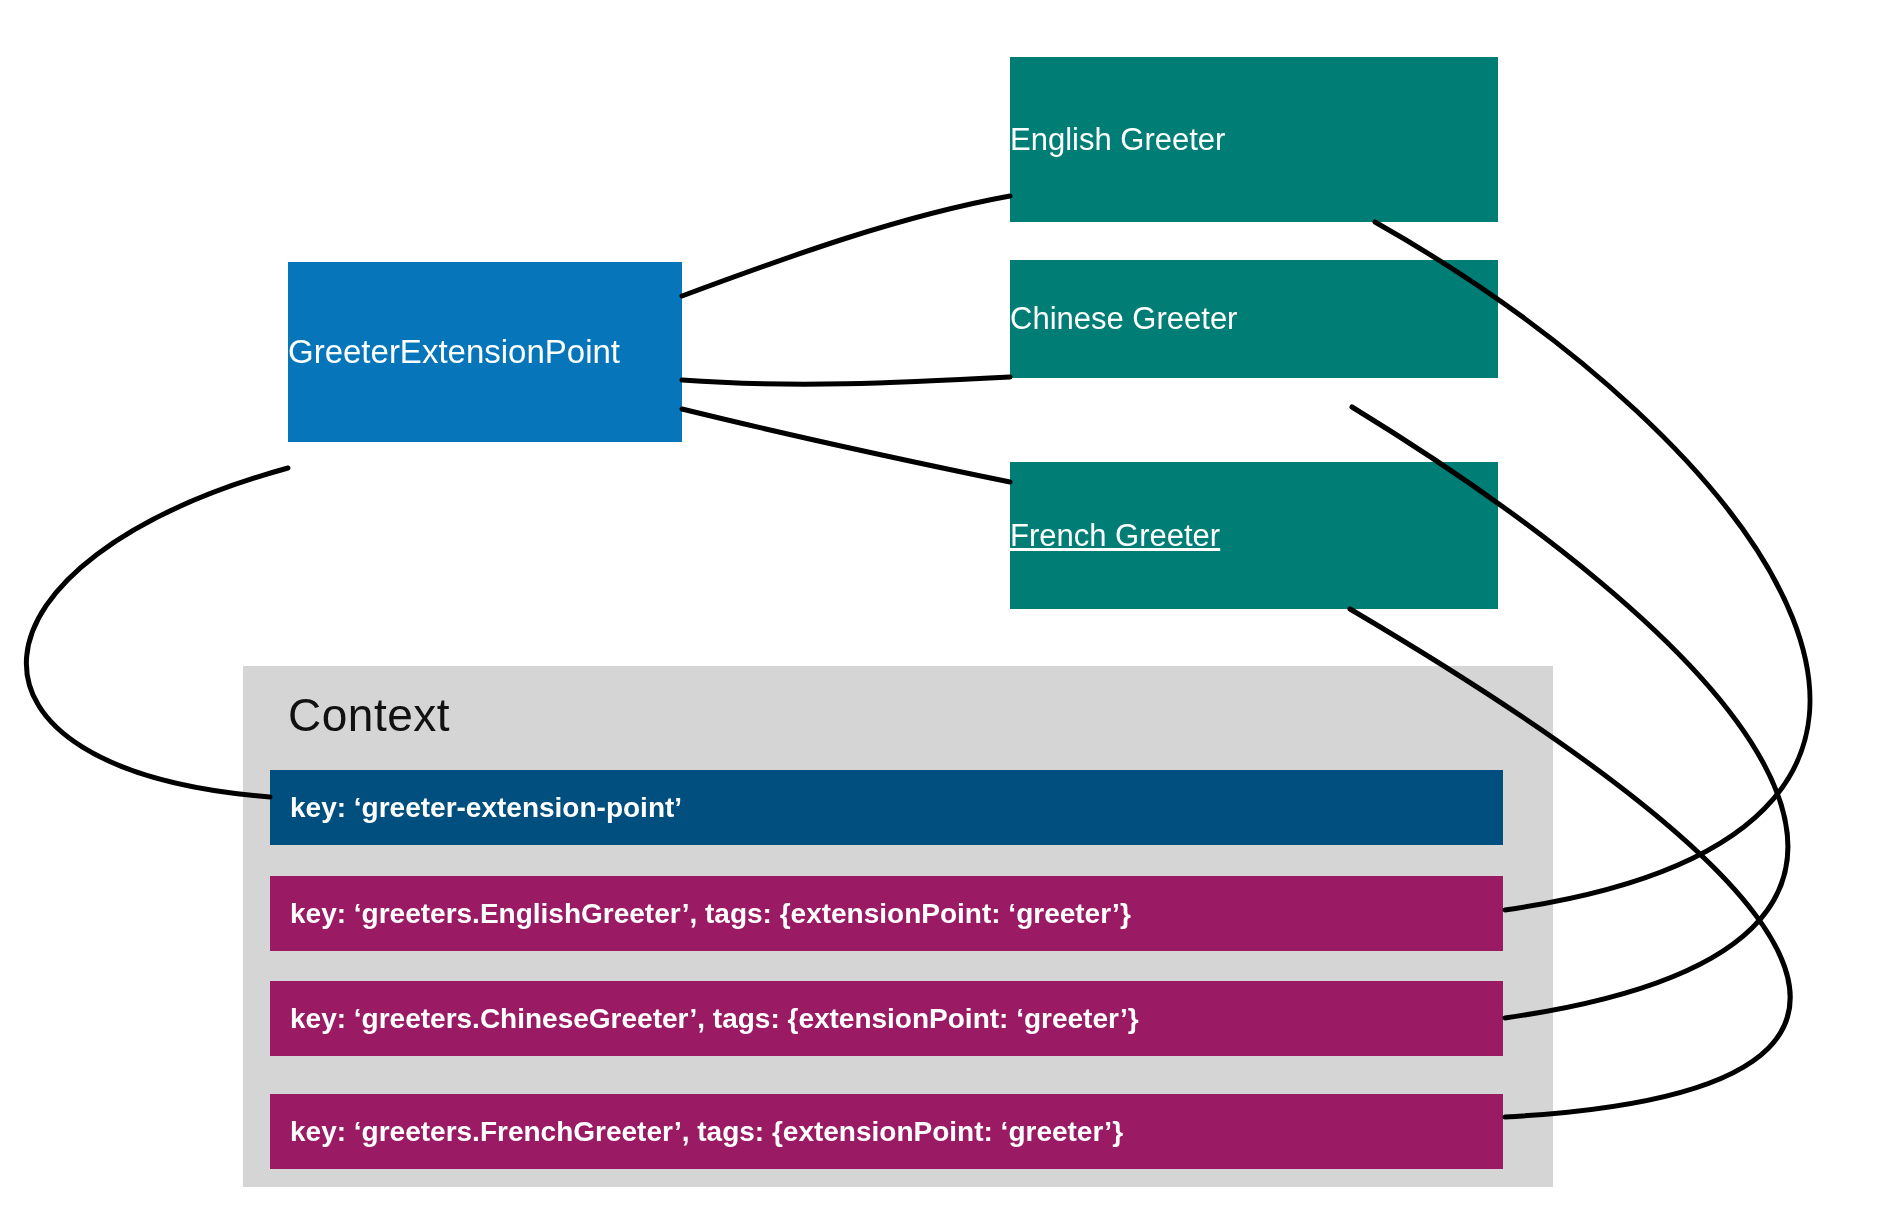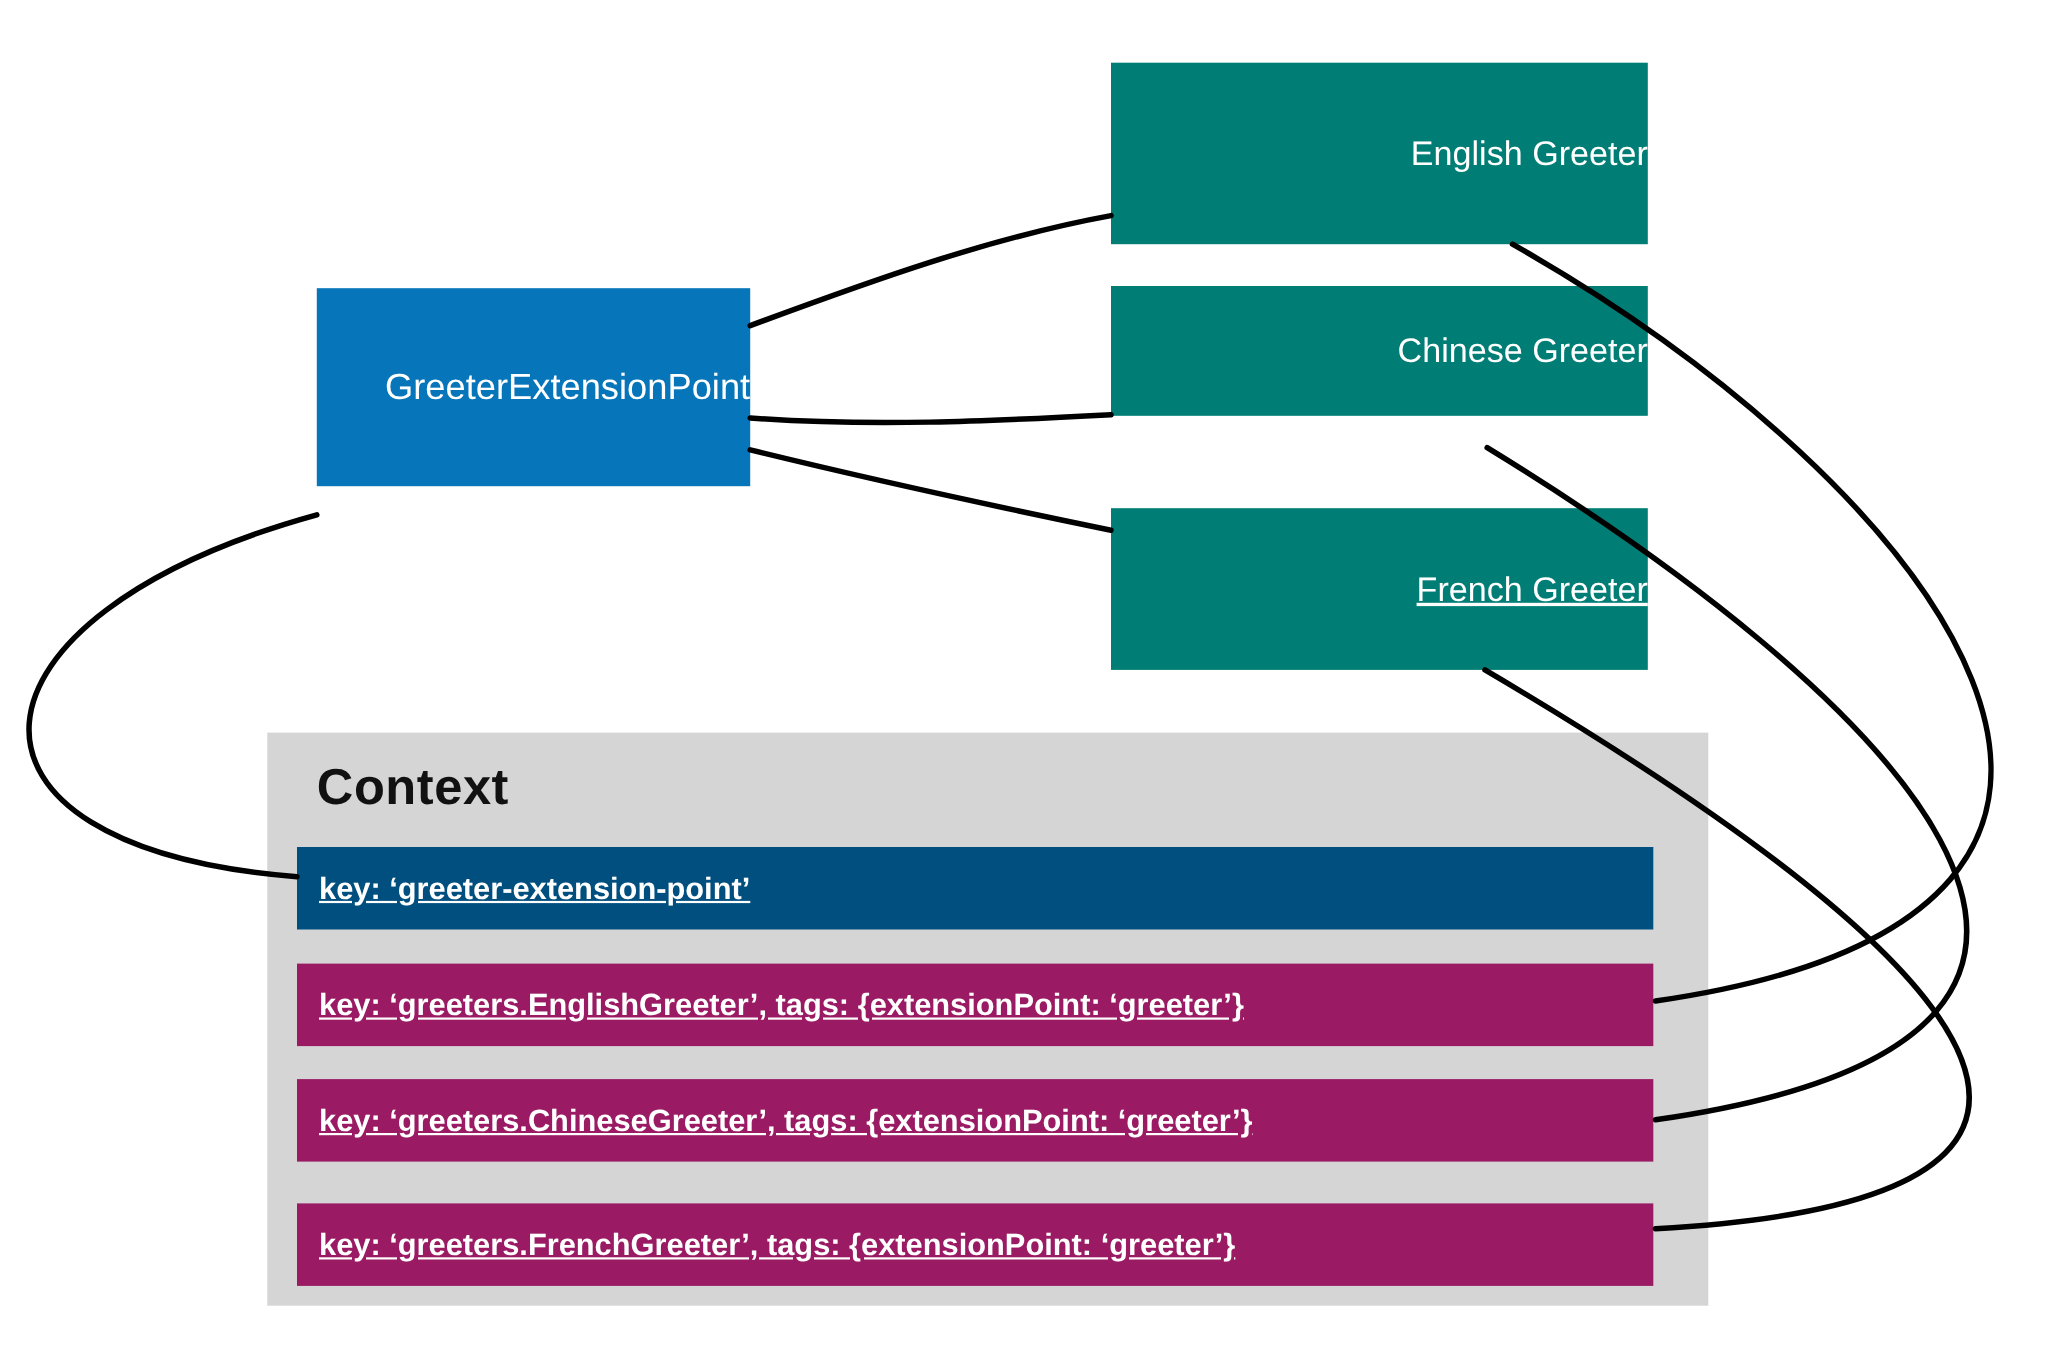--- a/index.html
+++ b/index.html
@@ -21,21 +21,21 @@
     width: 1878px;
     height: 1230px;
     background: #ffffff;
     overflow: hidden;
   }
 
   .node {
     position: absolute;
     display: flex;
     align-items: center;
-    justify-content: flex-end;
+    justify-content: flex-start;
     color: var(--text-white);
     text-align: center;
   }
 
   .node-extension-point {
     left: 288px; top: 262px; width: 394px; height: 180px;
     background: var(--extension-point-blue);
     font-size: 33px;
   }
 
@@ -51,36 +51,35 @@
   .context-panel {
     position: absolute;
     left: 243px; top: 666px; width: 1310px; height: 521px;
     background: var(--context-gray);
   }
 
   .context-title {
     position: absolute;
     left: 45px; top: 22px;
     font-size: 46px;
-    font-weight: bold;
+    font-weight: normal;
     color: var(--title-black);
     letter-spacing: 0.5px;
   }
 
   .context-bar {
     position: absolute;
     left: 27px; width: 1233px; height: 75px;
     display: flex;
     align-items: center;
     padding-left: 20px;
     color: var(--text-white);
     font-size: 28px;
     font-weight: bold;
     white-space: nowrap;
-    text-decoration: underline;
   }
   .context-bar.key-blue    { background: var(--context-key-blue); }
   .context-bar.key-magenta { background: var(--context-key-magenta); }
   .context-bar.pos-0 { top: 104px; }
   .context-bar.pos-1 { top: 210px; }
   .context-bar.pos-2 { top: 315px; }
   .context-bar.pos-3 { top: 428px; }
 
   .connections-layer {
     position: absolute;

